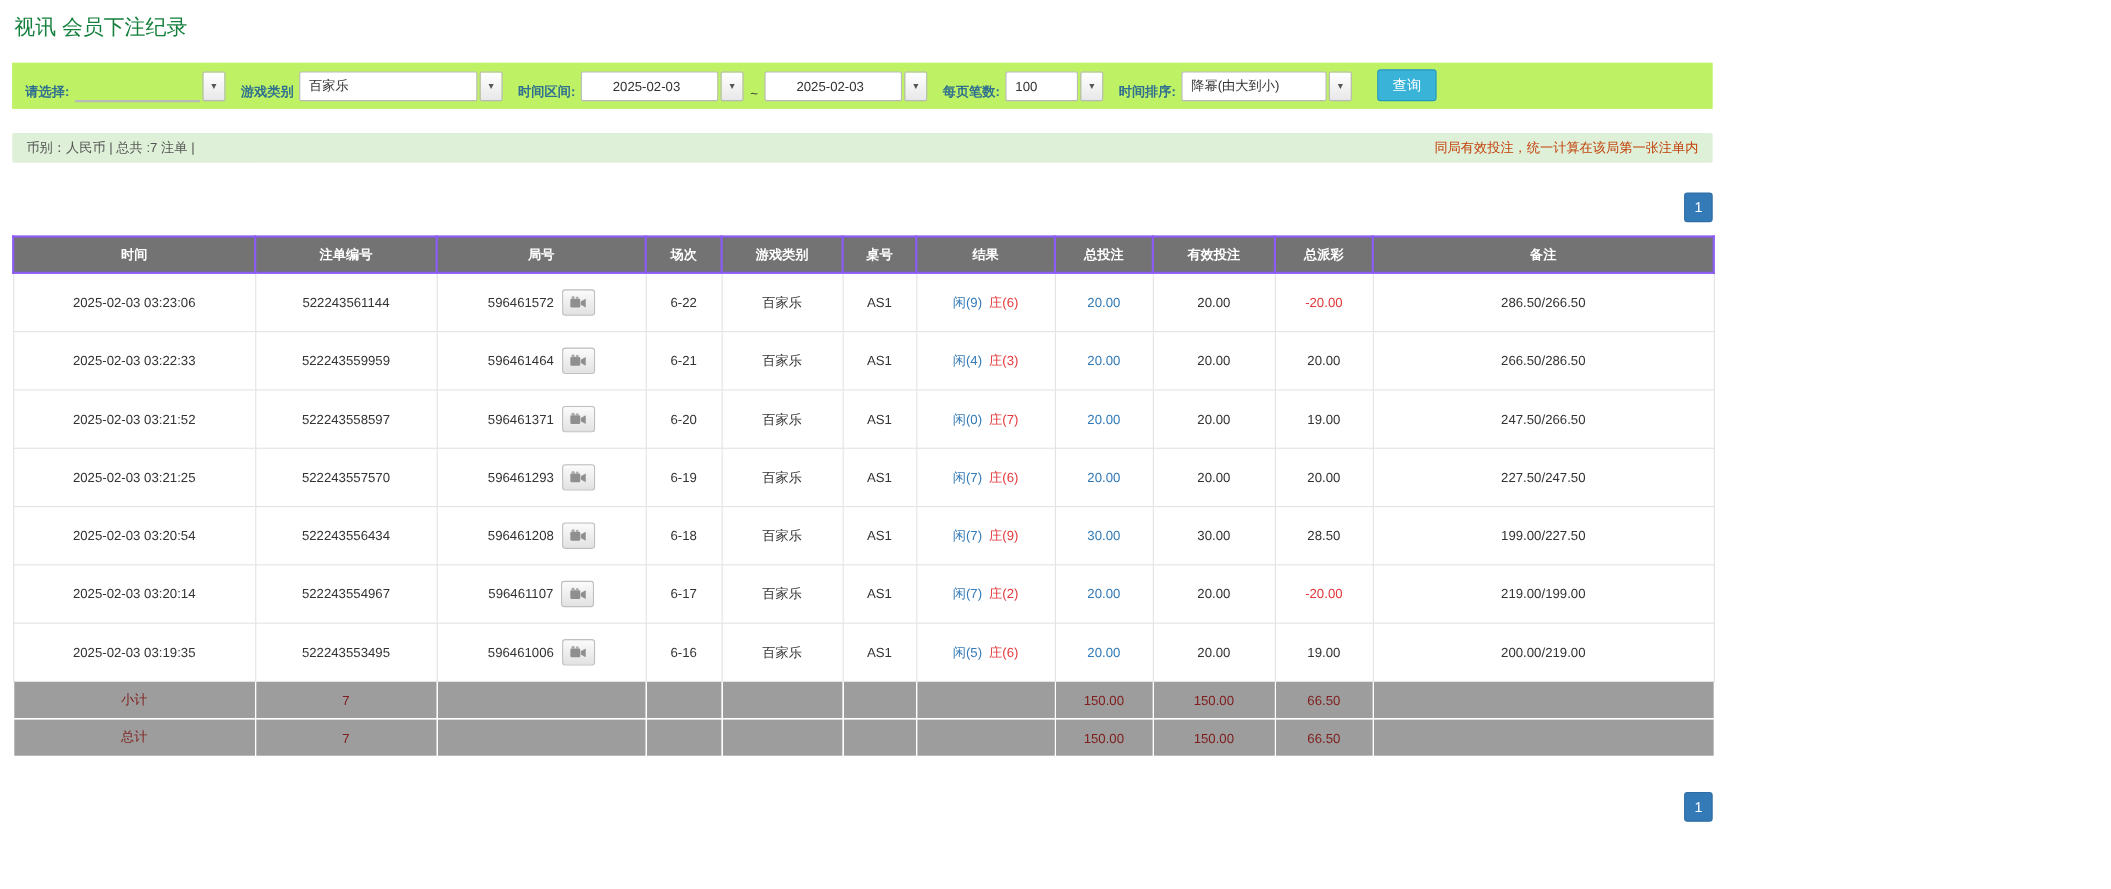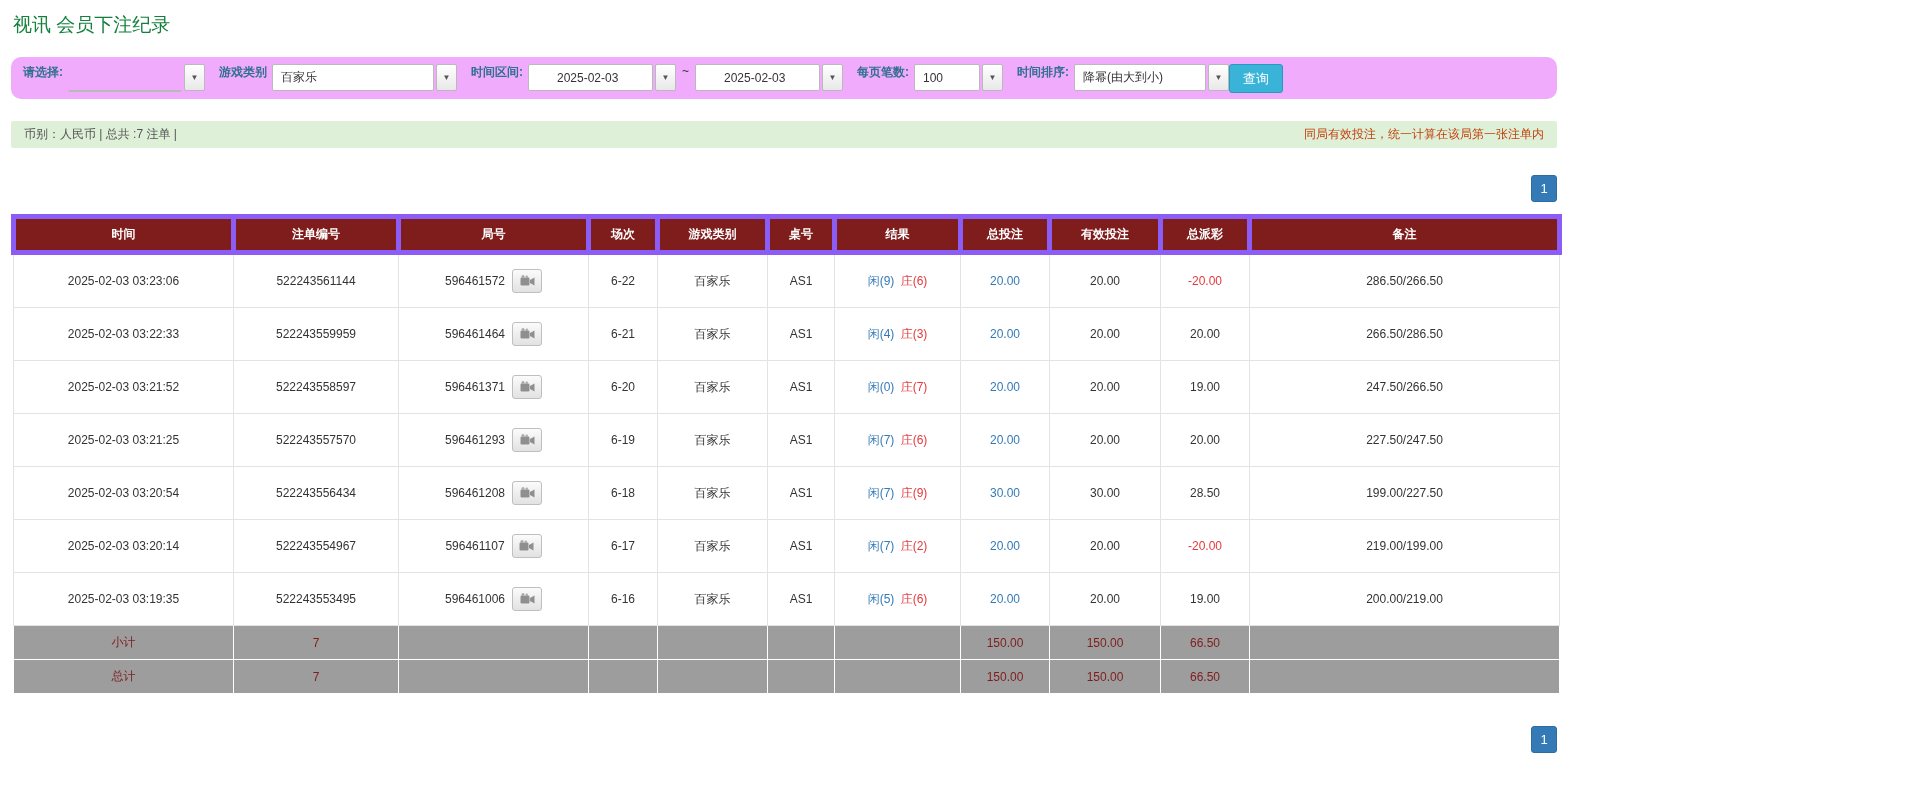--- a/index.html
+++ b/index.html
@@ -10,25 +10,25 @@
     width: 1919px;
     height: 808px;
     overflow: hidden;
   }
   .page { width: 1546px; margin: 12px 0 0 11px; }
 
   .page-title { font-size: 19px; font-weight: 400; color: #15803d; margin: 6px 0 19px 2px; }
 
   
   .filter-bar {
-    background: #f0abfc;
-    border-radius: 10px;
+    background: #bef264;
+    border-radius: 0;
     padding: 7px 10px;
     display: flex;
-    align-items: flex-start;
+    align-items: flex-end;
     height: 42px;
   }
   .flabel {
     font-size: 12px;
     font-weight: bold;
     color: #31708f;
     margin: 0 5px 0 14px;
     white-space: nowrap;
   }
   .flabel.first { margin-left: 2px; }
@@ -57,21 +57,21 @@
     font-size: 8px;
     color: #555;
   }
   .w-query  .combo-text { width: 114px; margin-top: 26px; }
   .w-game   .combo-text { width: 162px; }
   .w-date   .combo-text { width: 125px; padding-left: 28px; }
   .w-size   .combo-text { width: 66px;  }
   .w-sort   .combo-text { width: 132px; }
   .tilde { font-size: 12px; color: #333; margin: 0 6px; }
   .search-btn {
-    margin-left: 0;
+    margin-left: 23px;
     background: #39b3d7;
     border: 1px solid #269abc;
     border-radius: 3px;
     color: #fff;
     font-size: 13px;
     height: 29px;
     padding: 0 13px;
     cursor: pointer;
     font-family: inherit;
   }
@@ -112,26 +112,26 @@
 
   
   table {
     width: 100%;
     border-collapse: collapse;
     table-layout: fixed;
     margin-top: 12px;
     font-size: 12px;
   }
   th {
-    background: #7f1d1d;
+    background: #737373;
     color: #fff;
     font-weight: bold;
     font-size: 12px;
     padding: 7px 4px;
-    border: 5px solid #8b5cf6;
+    border: 2px solid #8b5cf6;
     text-align: center;
   }
   td {
     background: #fff;
     border: 1px solid #e3e3e3;
     text-align: center;
     padding: 14px 6px;
     color: #333;
     overflow: hidden;
     white-space: nowrap;

